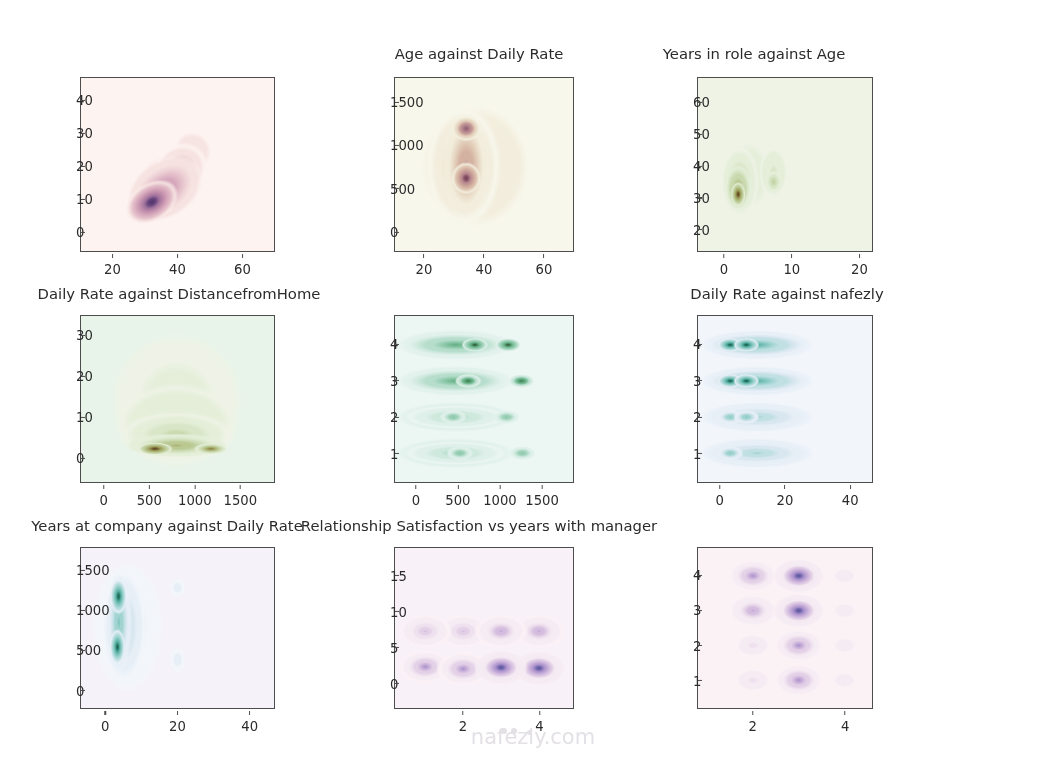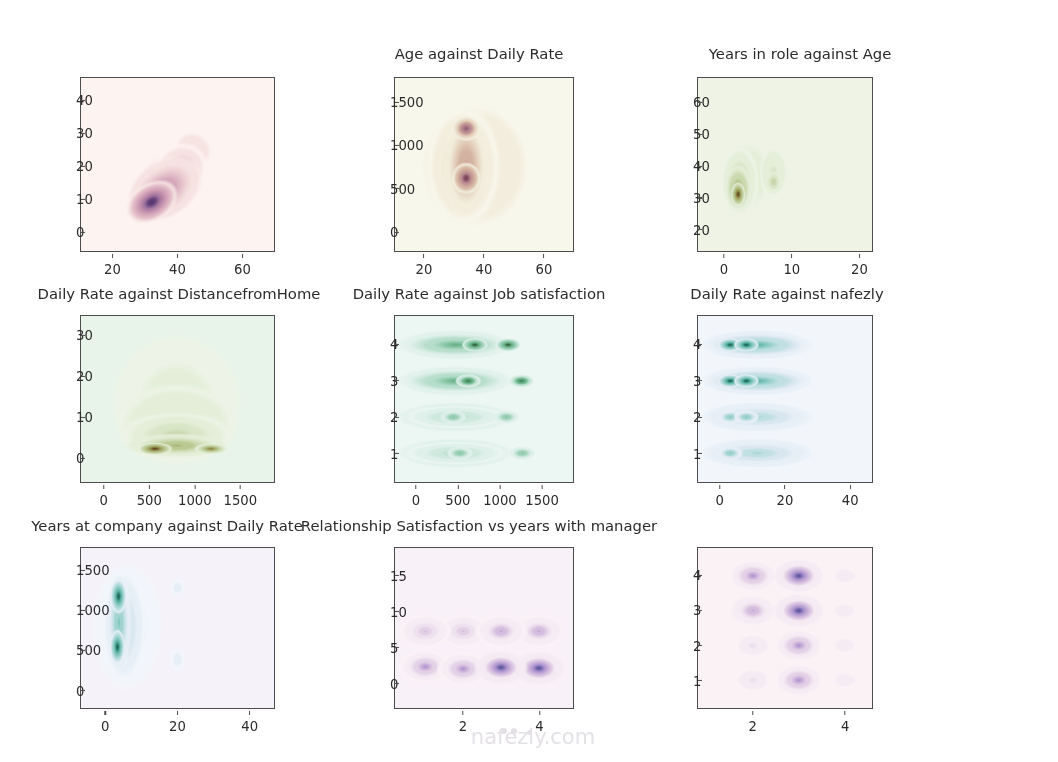--- a/index.html
+++ b/index.html
@@ -187,21 +187,21 @@
       </div>
       <div class="ytick" style="left: 390px; width: 0px; top: 232.074px; right: auto; transform: translate(-100%, -50%);">0<span class="tmark" style="right: -9px;"></span></div>
       <div class="ytick" style="left: 390px; width: 0px; top: 188.757px; right: auto; transform: translate(-100%, -50%);">500<span class="tmark" style="right: -9px;"></span></div>
       <div class="ytick" style="left: 390px; width: 0px; top: 145.441px; right: auto; transform: translate(-100%, -50%);">1000<span class="tmark" style="right: -9px;"></span></div>
       <div class="ytick" style="left: 390px; width: 0px; top: 102.124px; right: auto; transform: translate(-100%, -50%);">1500<span class="tmark" style="right: -9px;"></span></div>
       <div class="xtick" style="left: 424px; top: 260px;">20<span class="tmark" style="top: -8px;"></span></div>
       <div class="xtick" style="left: 484px; top: 260px;">40<span class="tmark" style="top: -8px;"></span></div>
       <div class="xtick" style="left: 544px; top: 260px;">60<span class="tmark" style="top: -8px;"></span></div>
     </div>
     <div class="panel" style="left: 0px; top: 0px; width: 1058px; height: 762px;">
-      <div class="panel-title" style="left: 800px; top: 45px;">Years in role against Age</div>
+      <div class="panel-title" style="left: 754px; top: 45px;">Years in role against Age</div>
       <div class="axes" style="left: 697px; top: 77px; width: 176px; height: 175px; background: rgb(238, 243, 230);">
         <svg viewBox="0 0 176 175" preserveAspectRatio="none">
           <defs>
             <radialGradient id="years-in-role-vs-age-g0">
               <stop offset="0.0%" stop-color="#e4eed8" stop-opacity="0.93"></stop>
               <stop offset="14.3%" stop-color="#e4eed8" stop-opacity="0.93"></stop>
               <stop offset="28.6%" stop-color="#e4eed8" stop-opacity="0.93"></stop>
               <stop offset="42.9%" stop-color="#e4eed8" stop-opacity="0.93"></stop>
               <stop offset="57.1%" stop-color="#eef3e6" stop-opacity="0.93"></stop>
               <stop offset="71.4%" stop-color="#eef3e6" stop-opacity="0.93"></stop>
@@ -353,21 +353,20 @@
       <div class="ytick" style="left: 76px; width: 0px; top: 458.415px; right: auto; transform: translate(-100%, -50%);">0<span class="tmark" style="right: -9px;"></span></div>
       <div class="ytick" style="left: 76px; width: 0px; top: 417.439px; right: auto; transform: translate(-100%, -50%);">10<span class="tmark" style="right: -9px;"></span></div>
       <div class="ytick" style="left: 76px; width: 0px; top: 376.463px; right: auto; transform: translate(-100%, -50%);">20<span class="tmark" style="right: -9px;"></span></div>
       <div class="ytick" style="left: 76px; width: 0px; top: 335.488px; right: auto; transform: translate(-100%, -50%);">30<span class="tmark" style="right: -9px;"></span></div>
       <div class="xtick" style="left: 103.692px; top: 491px;">0<span class="tmark" style="top: -8px;"></span></div>
       <div class="xtick" style="left: 149.252px; top: 491px;">500<span class="tmark" style="top: -8px;"></span></div>
       <div class="xtick" style="left: 194.813px; top: 491px;">1000<span class="tmark" style="top: -8px;"></span></div>
       <div class="xtick" style="left: 240.374px; top: 491px;">1500<span class="tmark" style="top: -8px;"></span></div>
     </div>
     <div class="panel" style="left: 0px; top: 0px; width: 1058px; height: 762px;">
-      <div class="panel-title" style="left: 479px; top: 285px;">Daily Rate against Job satisfaction</div>
       <div class="axes" style="left: 394px; top: 315px; width: 180px; height: 168px; background: rgb(236, 246, 243);">
         <svg viewBox="0 0 180 168" preserveAspectRatio="none">
           <defs>
             <radialGradient id="daily-rate-vs-job-satisfaction-g0">
               <stop offset="0.0%" stop-color="#cde8dd" stop-opacity="0.93"></stop>
               <stop offset="14.3%" stop-color="#cde8dd" stop-opacity="0.93"></stop>
               <stop offset="28.6%" stop-color="#dff0ea" stop-opacity="0.93"></stop>
               <stop offset="42.9%" stop-color="#dff0ea" stop-opacity="0.93"></stop>
               <stop offset="57.1%" stop-color="#dff0ea" stop-opacity="0.93"></stop>
               <stop offset="71.4%" stop-color="#dff0ea" stop-opacity="0.93"></stop>

